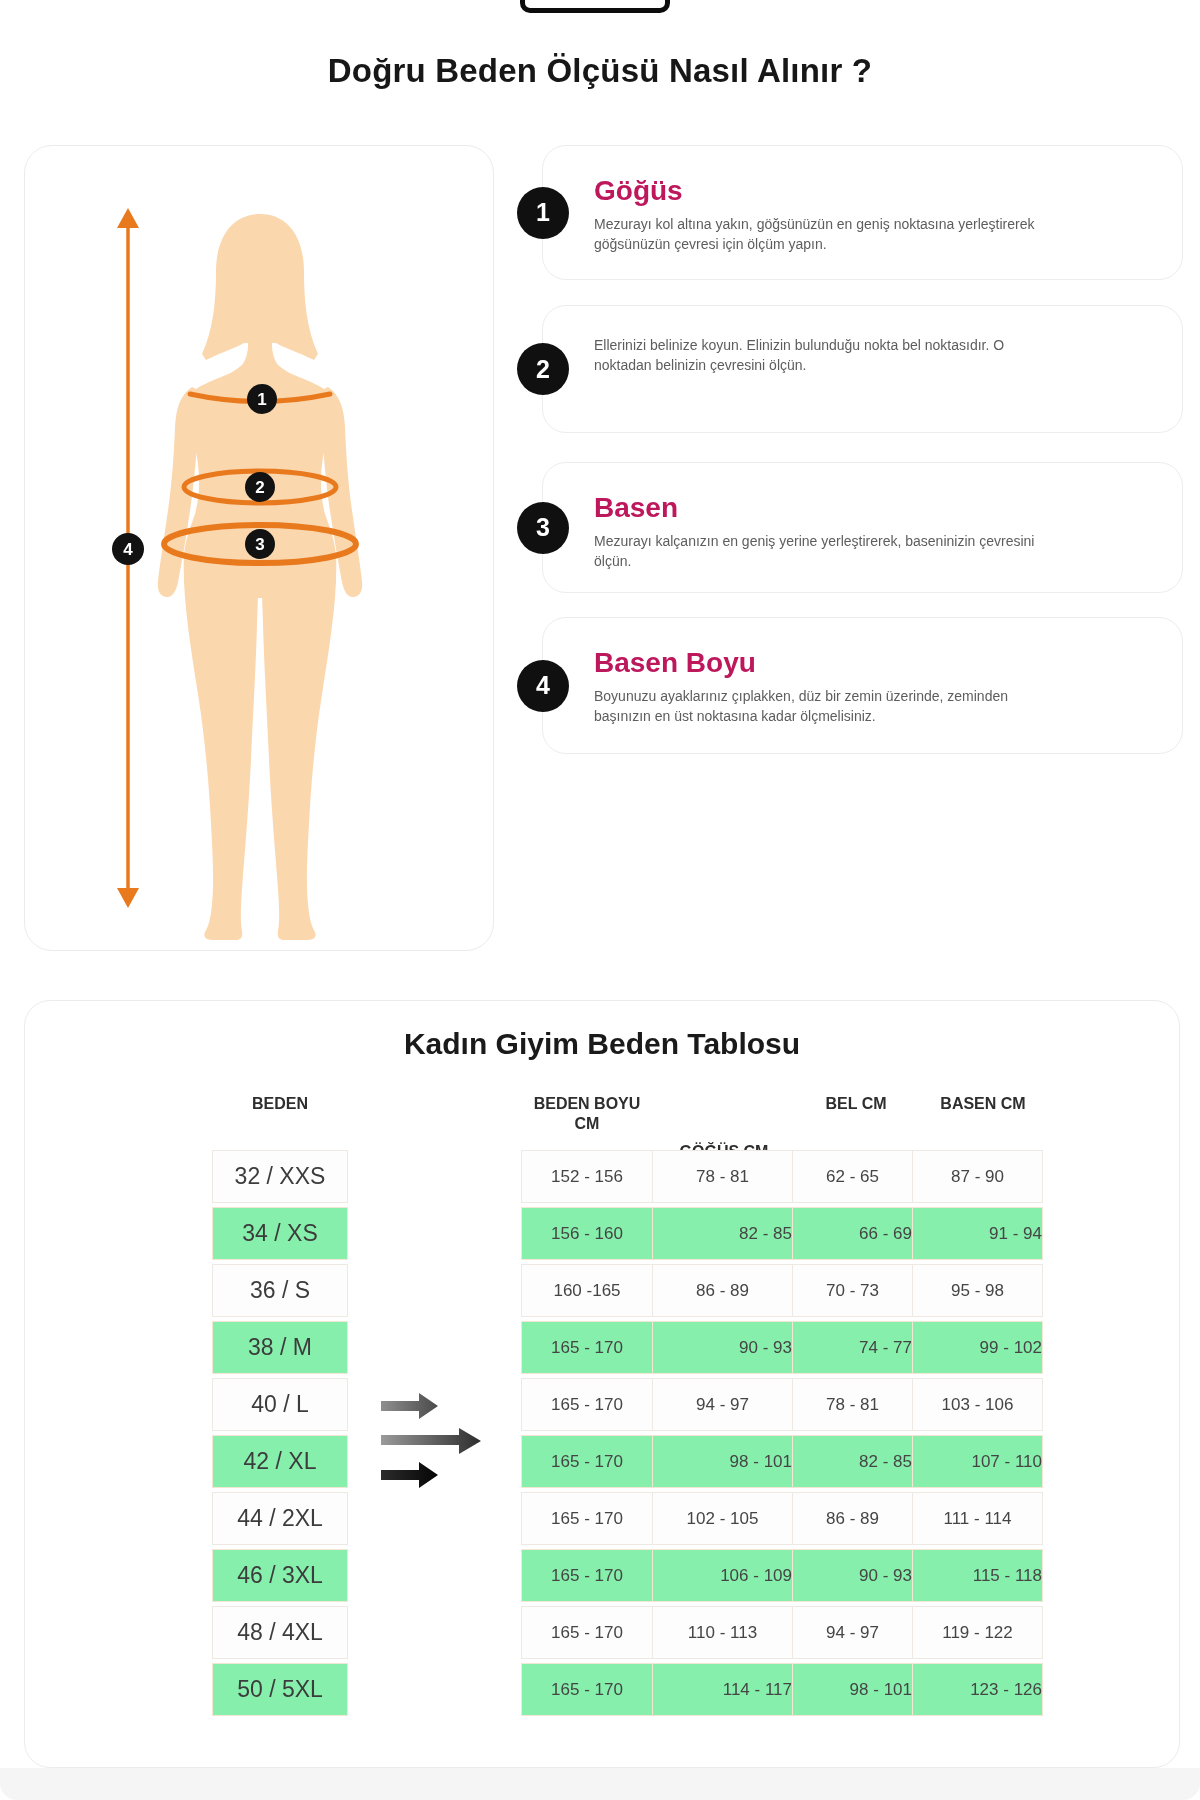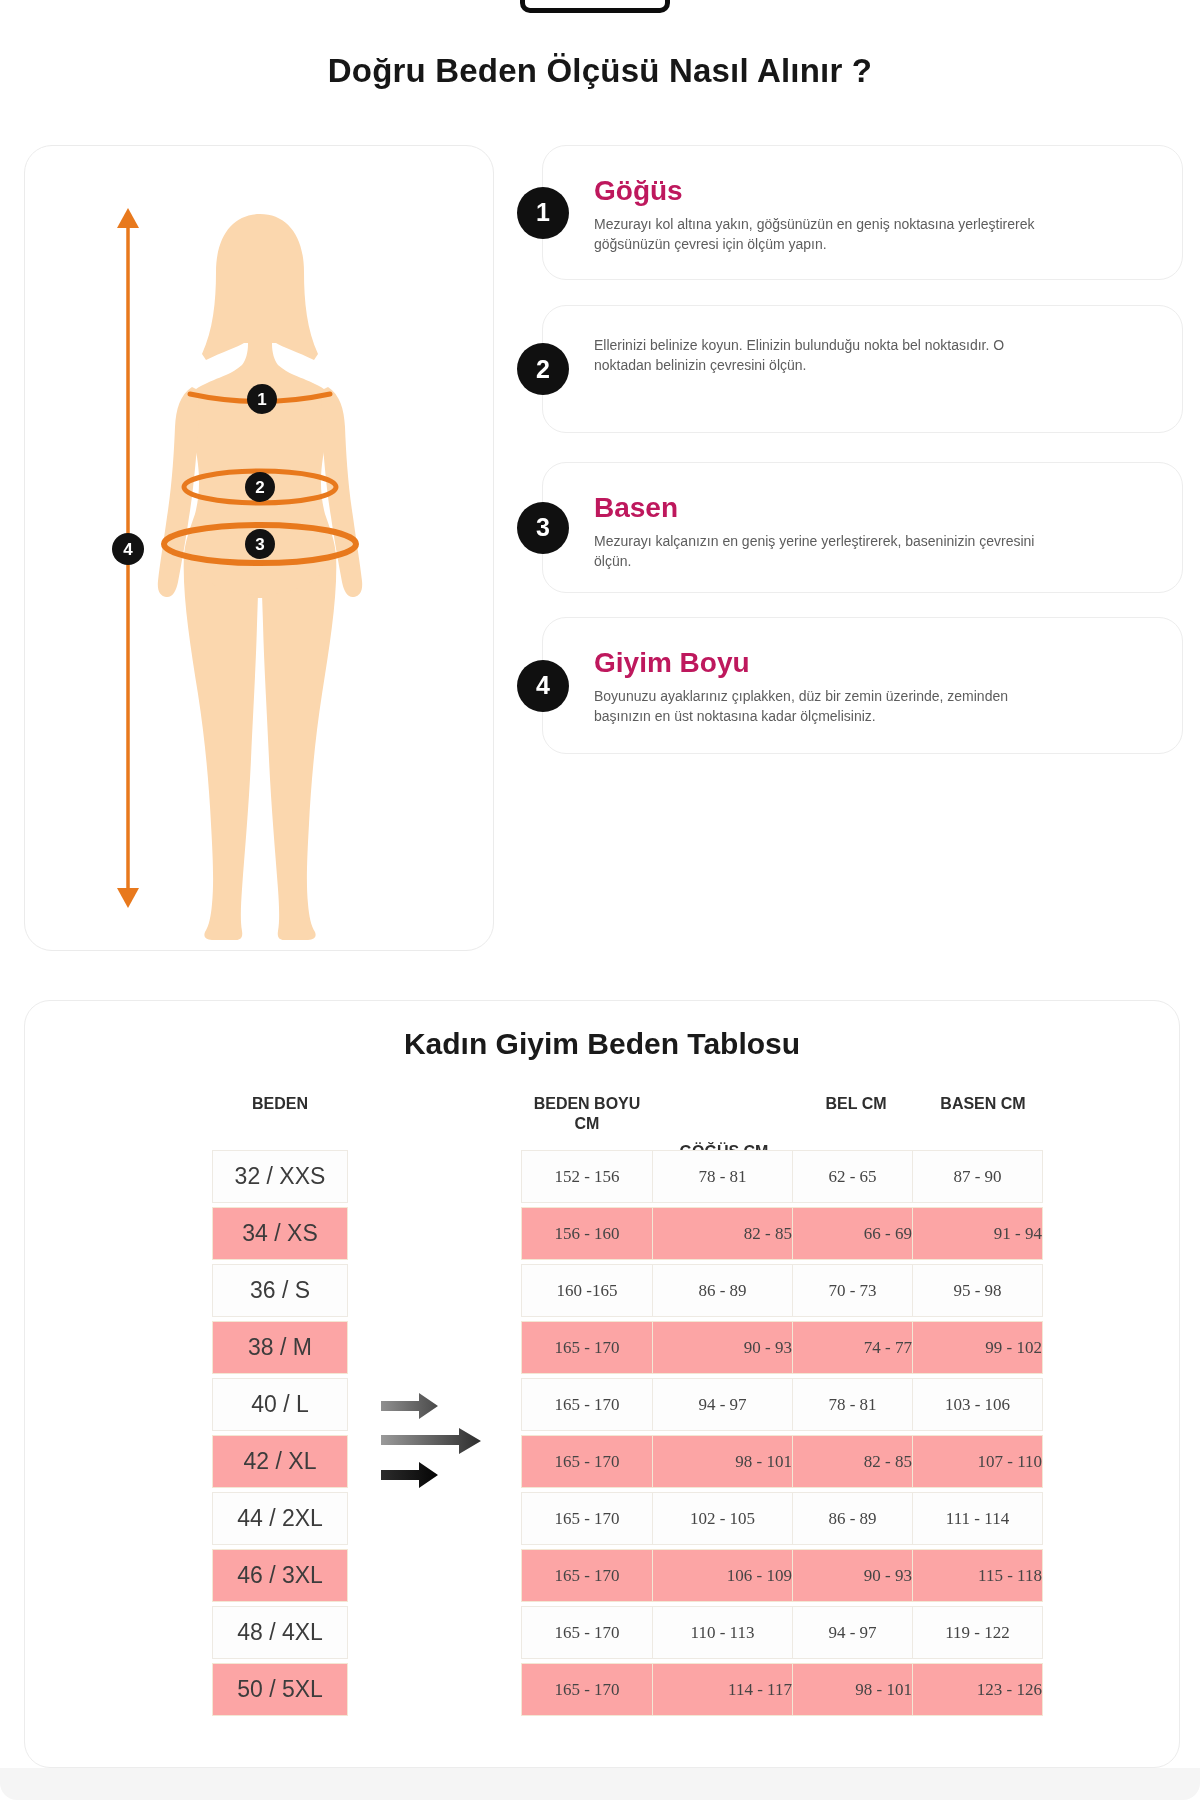--- a/index.html
+++ b/index.html
@@ -42,24 +42,24 @@
   .h-c1 { width:132px; } .h-c2 { width:142px;margin-top:48px; } .h-c3 { width:122px; } .h-c4 { width:132px; }
   .h-c1 .wrapbox { display:inline-block; max-width:112px; }
 
   .trows { position:absolute; top:149px; left:0; right:0; padding-left:187px; }
   .trow { display:flex; margin-bottom:4px; }
   .scell { width:136px; height:53px; border:1px solid #eeeae3; display:flex;
            align-items:center; justify-content:center; font-size:23px; color:#3c3c3c;
            background:#fdfdfd; }
   .rgap { width:173px; }
   .dgroup { display:flex; border:1px solid #eeeae3; height:53px; background:#fdfdfd; }
-  .dcell { height:51px; line-height:51px; text-align:center; font-size:17px; color:#454545;font-family:Liberation Serif, serif; }
+  .dcell { height:51px; line-height:51px; text-align:center; font-size:17px; color:#454545; }
   .dcell + .dcell { border-left:1px solid #eeeae3; }
   .d1 { width:130px; } .d2 { width:140px; } .d3 { width:120px; } .d4 { width:130px; }
-  .trow.alt .scell, .trow.alt .dgroup { background:#fca5a5; border-color:#f3e7d4; }
+  .trow.alt .scell, .trow.alt .dgroup { background:#86efac; border-color:#f3e7d4; }
   .trow.alt .dcell + .dcell { border-left-color:#f3e7d4;text-align:right; }
 
   .arrows-svg { position:absolute; left:350px; top:383px; }
 
   .footer-strip { position:absolute; left:0; top:1768px; width:1200px; height:32px; background:#f5f5f5; }
 </style>
 </head>
 <body>
 
 <div class="page">
@@ -123,21 +123,21 @@
         <span>3</span>
       </div>
     <div class="ctitle">Basen</div>
     <div class="cbody">Mezurayı kalçanızın en geniş yerine yerleştirerek, baseninizin çevresini ölçün.</div>
   </div>
 
   <div class="icard" style="top:617px; height:137px;">
     <div class="badge">
         <span>4</span>
       </div>
-    <div class="ctitle">Giyim Boyu</div>
+    <div class="ctitle">Basen Boyu</div>
     <div class="cbody">Boyunuzu ayaklarınız çıplakken, düz bir zemin üzerinde, zeminden başınızın en üst noktasına kadar ölçmelisiniz.</div>
   </div>
 
   <div class="table-card">
     <h2 class="tc-title">Kadın Giyim Beden Tablosu</h2>
 
     <div class="thead">
       <div class="hcell h-size">BEDEN</div>
       <div class="h-gap"></div>
       <div class="hcell h-c1"><span class="wrapbox">BEDEN BOYU CM</span></div>

